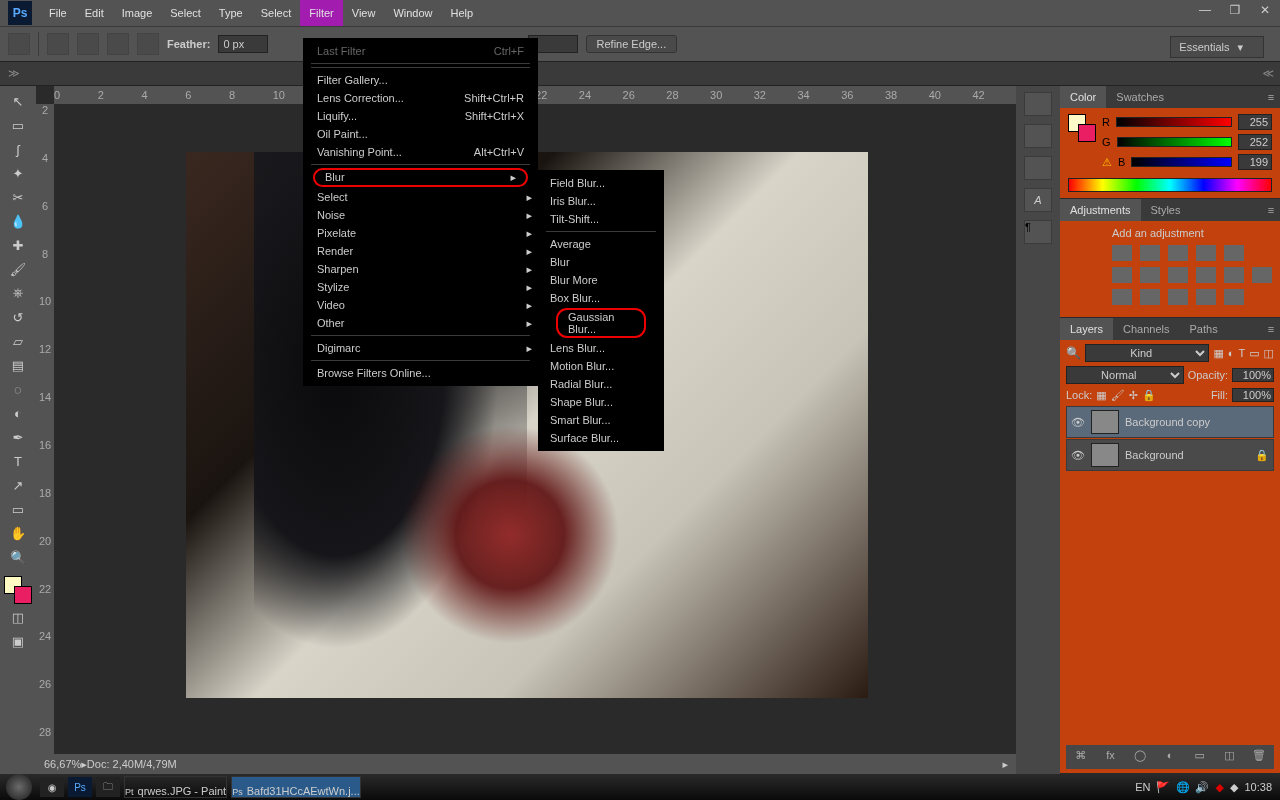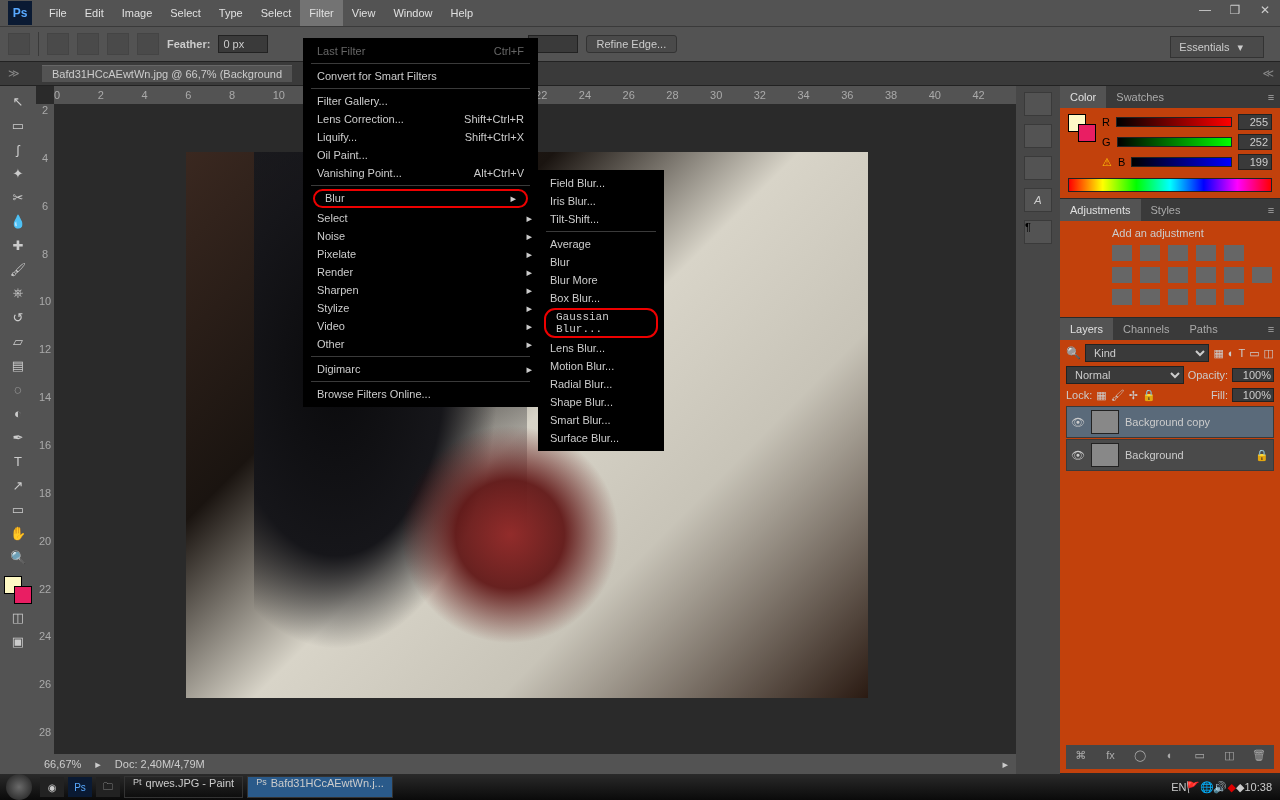--- a/index.html
+++ b/index.html
@@ -1,20 +1,20 @@
 <!DOCTYPE html>
 <html><head>
 <meta charset="utf-8">
 <style>
   * { box-sizing: border-box; margin: 0; padding: 0; font-family: Tahoma, sans-serif; font-size: 11px; }
   body { width: 1280px; height: 800px; background: #2a2a2a; overflow: hidden; position: relative; }
   .menubar { height: 26px; background: #535353; display: flex; align-items: center; color: #e0e0e0; position: relative; }
   .ps-logo { width: 24px; height: 24px; margin: 0 8px; background: #0a1a33; color: #58a9ff; display:flex; align-items:center; justify-content:center; font-weight:bold; font-size:12px; }
   .menu-item { padding: 0 9px; height:26px; line-height:26px; cursor:pointer; }
-  .menu-item.active { background: #737373; }
+  .menu-item.active { background: #a21caf; }
   .win-controls { position:absolute; right:0; top:0; display:flex; }
   .win-btn { width:30px; height:20px; background:#535353; color:#ccc; display:flex; align-items:center; justify-content:center; font-size:12px; }
   .win-btn:last-child { background:#535353; }
   .options-bar { height:36px; background:#535353; border-top:1px solid #3a3a3a; border-bottom:1px solid #222; display:flex; align-items:center; color:#ccc; padding:0 8px; gap:8px; }
   .opt-icon { width:22px; height:22px; border:1px solid #444; background:#4a4a4a; }
   .opt-label { font-size:11px;font-weight:bold; }
   .opt-input { width:50px; height:18px; background:#3a3a3a; border:1px solid #222; color:#ccc; padding:0 4px; }
   .opt-button { padding:2px 10px; background:#4a4a4a; border:1px solid #333; border-radius:3px; color:#ccc; }
   .tab-row { height:24px; background:#3a3a3a; display:flex; align-items:center; padding-left:42px; color:#ccc; border-bottom:1px solid #222; }
   .doc-tab { background:#535353; padding:2px 10px; border-top:1px solid #666; }
@@ -48,47 +48,47 @@
   .slider-r { background:linear-gradient(90deg,#000,#f00); }
   .slider-g { background:linear-gradient(90deg,#000,#0f0); }
   .slider-b { background:linear-gradient(90deg,#000,#00f); }
   .slider-val { width:34px; height:16px; background:#3a3a3a; border:1px solid #222; color:#ccc; text-align:right; padding:0 3px; }
   .hue-strip { height:14px; background:linear-gradient(90deg,red,yellow,lime,cyan,blue,magenta,red); margin:4px 0 0 0; border:1px solid #222; }
   .adj-body { padding:6px 8px; color:#ccc;margin-left:44px; }
   .adj-row { display:flex; gap:8px; margin:6px 0; }
   .adj-ic { width:20px; height:16px; background:#666; }
   .layers-body { padding:4px 6px; color:#ccc; }
   .layer-top { display:flex; align-items:center; gap:4px; margin-bottom:4px; }
-  .layer-select { background:#3a3a3a; border:1px solid #222; color:#ccc; padding:1px 4px; flex:1; }
+  .layer-select { background:#3a3a3a; border:1px solid #222; color:#ccc; padding:1px 4px; flex:1;text-align:center; }
   .layer-row2 { display:flex; align-items:center; gap:4px; margin-bottom:4px; font-size:10px; }
   .layer-pct { width:42px; background:#3a3a3a; border:1px solid #222; color:#ccc; padding:0 2px; text-align:right; }
   .layer-item { display:flex; align-items:center; height:32px; background:#5a6a7a; border:1px solid #3a3a3a; margin-bottom:1px; gap:6px; padding:0 4px; }
   .layer-item.inactive { background:#4a4a4a; }
   .eye { width:14px; text-align:center; }
   .thumb { width:28px; height:24px; background:#888; border:1px solid #222; }
   .layer-bottom { display:flex; justify-content:space-around; padding:4px 0; background:#474747; margin-top:auto; }
   .layer-btn { width:18px; height:16px; color:#aaa; text-align:center; }
 
   
   .dropdown { position:absolute; top:38px; left:303px; width:235px; background:#000; color:#ccc; z-index:100; padding:4px 0; }
   .dd-item { padding:3px 14px; display:flex; justify-content:space-between; position:relative; }
   .dd-sep { height:1px; background:#3a3a3a; margin:3px 8px; }
   .dd-item .arrow { position:absolute; right:6px; }
   .highlight-red { border:2px solid #e00; border-radius:11px; padding:1px 10px; margin:1px 10px; display:flex; justify-content:space-between; position:relative; }
   .submenu { position:absolute; top:170px; left:538px; width:126px; background:#000; color:#ccc; z-index:101; padding:4px 0; }
   .sm-item { padding:3px 12px; }
 
-  .statusbar { position:absolute; bottom:26px; left:36px; right:264px; height:20px; background:#535353; color:#ccc; display:flex; align-items:center; padding:0 8px; gap:14px; font-size:10px; }
+  .statusbar { position:absolute; bottom:26px; left:36px; right:264px; height:20px; background:#535353; color:#ccc; display:flex; align-items:center; padding:0 8px; font-size:10px; }
 
   .taskbar { position:absolute; bottom:0; left:0; right:0; height:26px; background:linear-gradient(180deg,#2a2a2a,#0a0a0a); display:flex; align-items:center; color:#ccc; }
   .tb-orb { width:26px; height:26px; border-radius:50%; background:radial-gradient(circle,#6a6a6a,#1a1a1a); margin:0 6px; }
   .tb-icon { width:24px; height:20px; margin:0 2px; display:flex; align-items:center; justify-content:center; background:#222; font-size:10px; }
-  .tb-app { padding:0 8px; height:22px; display:flex; align-items:flex-start; gap:4px; border:1px solid #333; margin:0 2px; }
+  .tb-app { padding:0 0; height:22px; display:flex; align-items:flex-end; gap:4px; border:1px solid #333; margin:0 2px; }
   .tb-app.active { background:#2a5a8a; }
-  .tb-tray { margin-left:auto; display:flex; align-items:center; padding:0 8px; }
+  .tb-tray { margin-left:auto; display:flex; align-items:center; gap:6px; padding:0 8px; }
 </style>
 </head>
 <body>
 
 <div class="menubar">
   <div class="ps-logo">Ps</div>
   <div id="menu-items" style="display: flex;">
       <div class="menu-item">File</div>
       <div class="menu-item">Edit</div>
       <div class="menu-item">Image</div>
@@ -122,21 +122,20 @@
   <input class="opt-input" value="" style="">
   <button class="opt-button">Refine Edge...</button>
   <div class="workspace-select">
     <span>Essentials</span>
     <span style="margin-left:8px">▾</span>
   </div>
 </div>
 
 <div class="tab-row">
   <span style="position:absolute;left:8px;color:#888">≫</span>
-  <div class="doc-tab">Bafd31HCcAEwtWn.jpg @ 66,7% (Background</div>
   <span style="margin-left:auto;margin-right:6px;color:#888">≪</span>
 </div>
 
 <div class="main">
   <div class="toolbox" id="toolbox">
 
   <div class="tool">↖</div>
       <div class="tool">▭</div>
       <div class="tool">ʃ</div>
       <div class="tool">✦</div>
@@ -343,21 +342,20 @@
     </div>
   </div>
 </div>
 
 <div class="dropdown">
   <div class="dd-item" style="color:#666">
     <span>Last Filter</span>
       <span>Ctrl+F</span>
   </div>
   <div class="dd-sep"></div>
-  <div class="dd-item">Convert for Smart Filters</div>
   <div class="dd-sep"></div>
   <div class="dd-item">Filter Gallery...</div>
   <div class="dd-item">
       <span>Lens Correction...</span>
       <span>Shift+Ctrl+R</span>
     </div>
   <div class="dd-item">
       <span>Liquify...</span>
       <span>Shift+Ctrl+X</span>
     </div>
@@ -414,21 +412,21 @@
 
 <div class="submenu" id="blur-submenu">
     <div class="sm-item">Field Blur...</div>
     <div class="sm-item">Iris Blur...</div>
     <div class="sm-item">Tilt-Shift...</div>
     <div class="dd-sep"></div>
     <div class="sm-item">Average</div>
     <div class="sm-item">Blur</div>
     <div class="sm-item">Blur More</div>
     <div class="sm-item">Box Blur...</div>
-    <div class="highlight-red" style="margin: 1px 6px; font-family: Liberation Mono, monospace;">Gaussian Blur...</div>
+    <div class="highlight-red" style="margin: 1px 18px;">Gaussian Blur...</div>
     <div class="sm-item">Lens Blur...</div>
     <div class="sm-item">Motion Blur...</div>
     <div class="sm-item">Radial Blur...</div>
     <div class="sm-item">Shape Blur...</div>
     <div class="sm-item">Smart Blur...</div>
     <div class="sm-item">Surface Blur...</div>
   </div>
 
 <div class="statusbar">
   <span>66,67%</span>

